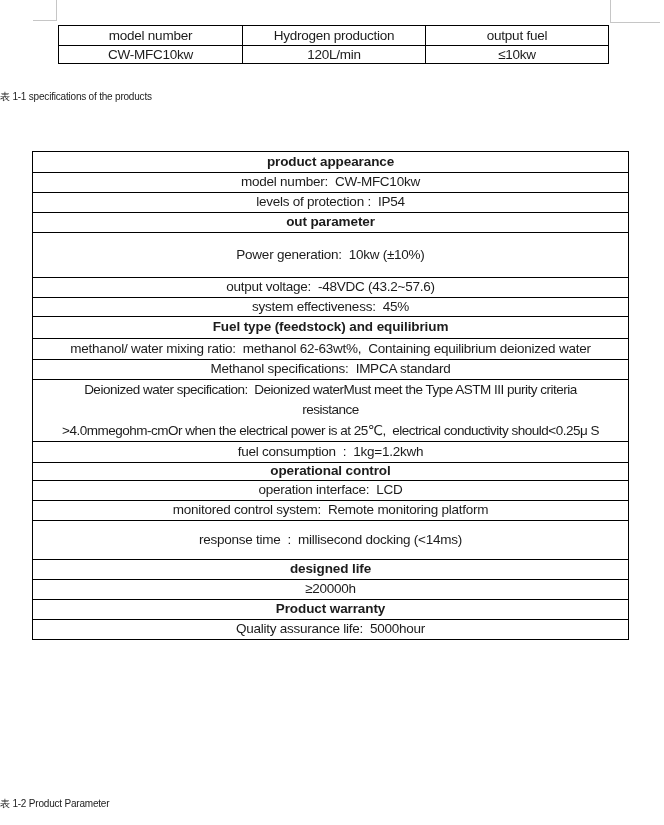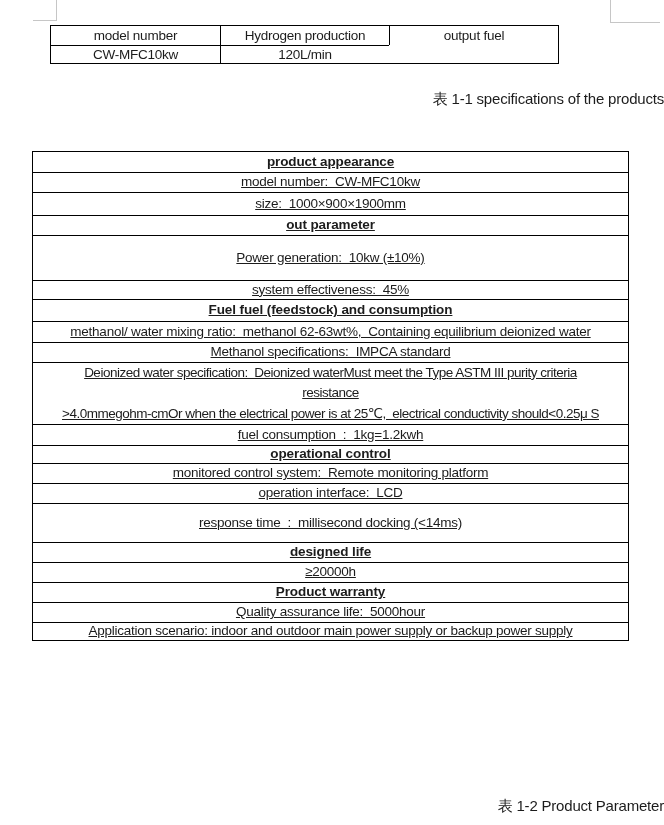--- a/index.html
+++ b/index.html
@@ -16,55 +16,54 @@
   
   .mark { position: absolute; background: #c6c6c6; }
   .mark-left-v  { left: 56px;  top: 0; width: 1px; height: 20px; }
   .mark-left-h  { left: 33px;  top: 20px; width: 24px; height: 1px; }
   .mark-right-v { left: 610px; top: 0; width: 1px; height: 22px; }
   .mark-right-h { left: 610px; top: 22px; width: 50px; height: 1px; }
 
   
   .t1 {
     position: absolute;
-    left: 50px; top: 25px; width: 509px;
+    left: 58px; top: 25px; width: 551px;
     border: 1.5px solid #000;
     display: grid;
     grid-template-columns: 1fr 1fr 1fr;
   }
   .t1cell {
     height: 18.5px;
     display: flex; align-items: center; justify-content: center;
     font-size: 13.5px; letter-spacing: -0.25px;
     white-space: pre; overflow: hidden;
     border-left: 1.5px solid #000;
   }
   .t1cell:nth-child(3n+1) { border-left: none; }
   .t1cell:nth-child(n+4)  { border-top: 1.5px solid #000; }
 
   
   .caption {
     position: absolute; left: 0; width: 664px;
-    text-align: right;
-    font-size: 15px; letter-spacing: -0.2px;
+    text-align: left;
+    font-size: 10px; letter-spacing: -0.2px;
     white-space: pre;
   }
   .caption1 { top: 90px; }
   .caption2 { top: 797px; }
 
   
   .t2 {
     position: absolute;
     left: 32px; top: 151px; width: 597px;
     border: 1.5px solid #000;
   }
   .trow {
     display: flex; align-items: center;
     overflow: hidden;
-    text-decoration: underline;
   }
   .trow + .trow { border-top: 1.5px solid #000; }
   .trow-text {
     display: block; width: 100%;
     text-align: center;
     font-size: 13.5px; letter-spacing: -0.25px;
     line-height: 20.5px;
     white-space: pre;
   }
   .trow.bold .trow-text { font-weight: bold; letter-spacing: -0.1px; }
@@ -82,82 +81,83 @@
 <div class="mark mark-left-h"></div>
 <div class="mark mark-right-v"></div>
 <div class="mark mark-right-h"></div>
 
 <div class="t1">
   <div class="t1cell">model number</div>
   <div class="t1cell">Hydrogen production</div>
   <div class="t1cell">output fuel</div>
   <div class="t1cell">CW-MFC10kw</div>
   <div class="t1cell">120L/min</div>
+  <div class="t1cell">≤10kw</div>
 </div>
 
 <div class="caption caption1">表 1-1 specifications of the products</div>
 
 <div class="t2">
   <div class="trow bold h20">
       <span class="trow-text">product appearance</span>
     </div>
   <div class="trow h20">
       <span class="trow-text">model number:  CW-MFC10kw</span>
     </div>
-  <div class="trow h23">
-      <span class="trow-text">size:  1000×900×1900mm</span>
+  <div class="trow h20">
+      <span class="trow-text">levels of protection :  IP54</span>
     </div>
   <div class="trow bold h20">
       <span class="trow-text">out parameter</span>
     </div>
   <div class="trow h45">
       <span class="trow-text">Power generation:  10kw (±10%)</span>
     </div>
+  <div class="trow h20">
+      <span class="trow-text">output voltage:  -48VDC (43.2~57.6)</span>
+    </div>
   <div class="trow h19">
       <span class="trow-text">system effectiveness:  45%</span>
     </div>
   <div class="trow bold h22">
-      <span class="trow-text">Fuel fuel (feedstock) and consumption</span>
+      <span class="trow-text">Fuel type (feedstock) and equilibrium</span>
     </div>
   <div class="trow h21">
       <span class="trow-text">methanol/ water mixing ratio:  methanol 62-63wt%,  Containing equilibrium deionized water</span>
     </div>
   <div class="trow h20">
       <span class="trow-text">Methanol specifications:  IMPCA standard</span>
     </div>
   <div class="trow tight h62">
       <span class="trow-text">Deionized water specification:  Deionized waterMust meet the Type ASTM III purity criteria
 resistance
 &gt;4.0mmegohm-cmOr when the electrical power is at 25℃,  electrical conductivity should&lt;0.25μ S</span>
     </div>
   <div class="trow h21">
       <span class="trow-text">fuel consumption  :  1kg=1.2kwh</span>
     </div>
   <div class="trow bold h18">
       <span class="trow-text">operational control</span>
     </div>
   <div class="trow h20">
-      <span class="trow-text">monitored control system:  Remote monitoring platform</span>
+      <span class="trow-text">operation interface:  LCD</span>
     </div>
   <div class="trow h20">
-      <span class="trow-text">operation interface:  LCD</span>
+      <span class="trow-text">monitored control system:  Remote monitoring platform</span>
     </div>
   <div class="trow h39">
       <span class="trow-text">response time  :  millisecond docking (&lt;14ms)</span>
     </div>
   <div class="trow bold h20">
       <span class="trow-text">designed life</span>
     </div>
   <div class="trow h20">
       <span class="trow-text">≥20000h</span>
     </div>
   <div class="trow bold h20">
       <span class="trow-text">Product warranty</span>
     </div>
   <div class="trow h20">
       <span class="trow-text">Quality assurance life:  5000hour</span>
     </div>
-  <div class="trow h18">
-      <span class="trow-text">Application scenario: indoor and outdoor main power supply or backup power supply</span>
-    </div>
 </div>
 
 <div class="caption caption2">表 1-2 Product Parameter</div>
 
 </body></html>

